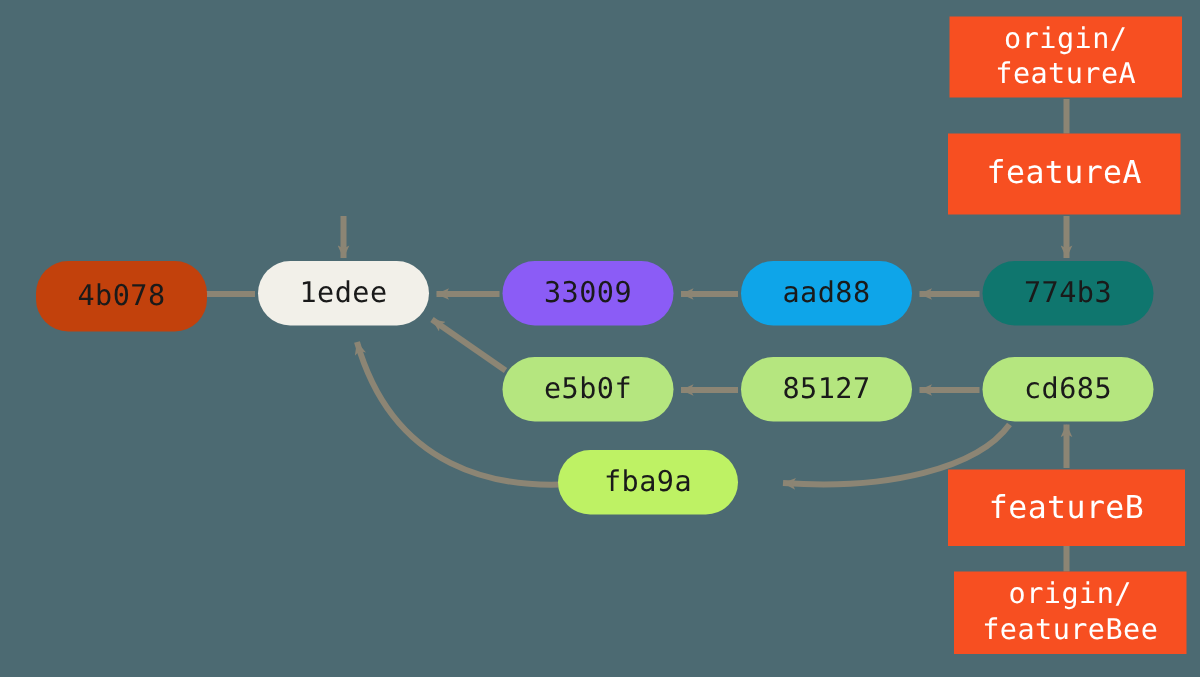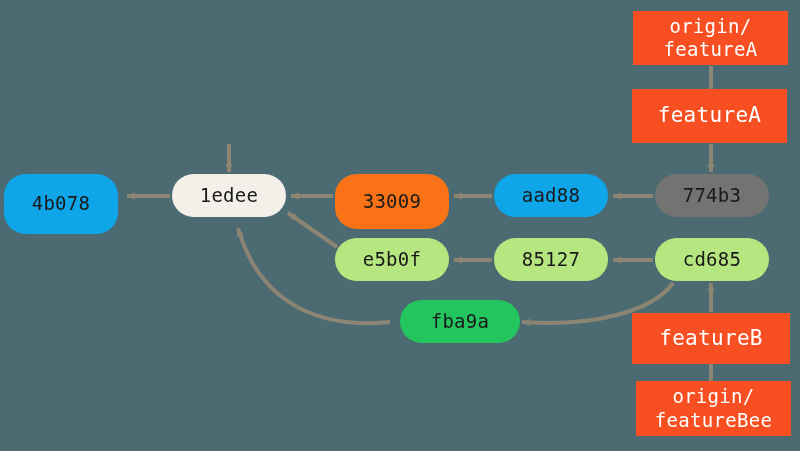--- a/index.html
+++ b/index.html
@@ -91,29 +91,29 @@
 
     <line x1="711" y1="144" x2="711" y2="172" stroke="#8c8574" stroke-width="4" marker-end="url(#arrowhead)"></line>
 
     <line x1="711" y1="66" x2="711" y2="89" stroke="#8c8574" stroke-width="4"></line>
 
     <line x1="711" y1="312" x2="711" y2="283" stroke="#8c8574" stroke-width="4" marker-end="url(#arrowhead)"></line>
 
     <line x1="711" y1="381" x2="711" y2="363" stroke="#8c8574" stroke-width="4"></line>
   </svg>
 
-  <div class="node commit" style="left: 4px; top: 174px; width: 114px; height: 60px; background: #0ea5e9; border-radius: 21.5px;"><span>4b078</span></div>
+  <div class="node commit" style="left: 24px; top: 174px; width: 114px; height: 47px; background: #c2410c; border-radius: 21.5px;"><span>4b078</span></div>
   <div class="node commit" style="left: 172px; top: 174px; width: 114px; height: 43px; background: rgb(242, 240, 233); border-radius: 21.5px;"><span>1edee</span></div>
-  <div class="node commit" style="left: 335px; top: 174px; width: 114px; height: 55px; background: #f97316; border-radius: 21.5px;"><span>33009</span></div>
+  <div class="node commit" style="left: 335px; top: 174px; width: 114px; height: 43px; background: #8b5cf6; border-radius: 21.5px;"><span>33009</span></div>
   <div class="node commit" style="left: 494px; top: 174px; width: 114px; height: 43px; background: #0ea5e9; border-radius: 21.5px;"><span>aad88</span></div>
-  <div class="node commit" style="left: 655px; top: 174px; width: 114px; height: 43px; background: #737373; border-radius: 21.5px;"><span>774b3</span></div>
+  <div class="node commit" style="left: 655px; top: 174px; width: 114px; height: 43px; background: #0f766e; border-radius: 21.5px;"><span>774b3</span></div>
   <div class="node commit" style="left: 335px; top: 238px; width: 114px; height: 43px; background: rgb(181, 230, 127); border-radius: 21.5px;"><span>e5b0f</span></div>
   <div class="node commit" style="left: 494px; top: 238px; width: 114px; height: 43px; background: rgb(181, 230, 127); border-radius: 21.5px;"><span>85127</span></div>
   <div class="node commit" style="left: 655px; top: 238px; width: 114px; height: 43px; background: rgb(181, 230, 127); border-radius: 21.5px;"><span>cd685</span></div>
-  <div class="node commit" style="left: 400px; top: 300px; width: 120px; height: 43px; background: #22c55e; border-radius: 21.5px;"><span>fba9a</span></div>
+  <div class="node commit" style="left: 372px; top: 300px; width: 120px; height: 43px; background: #bef264; border-radius: 21.5px;"><span>fba9a</span></div>
 
   <div class="node branch" style="left: 632px; top: 89px; width: 155px; height: 54px; background: rgb(247, 79, 33);"><span>featureA</span></div>
   <div class="node branch two-line" style="left: 633px; top: 11px; width: 155px; height: 54px; background: rgb(247, 79, 33);"><span>origin/
 featureA</span></div>
   <div class="node branch" style="left: 632px; top: 313px; width: 158px; height: 51px; background: rgb(247, 79, 33);"><span>featureB</span></div>
   <div class="node branch two-line" style="left: 636px; top: 381px; width: 155px; height: 55px; background: rgb(247, 79, 33);"><span>origin/
 featureBee</span></div>
 
 </div>
 

